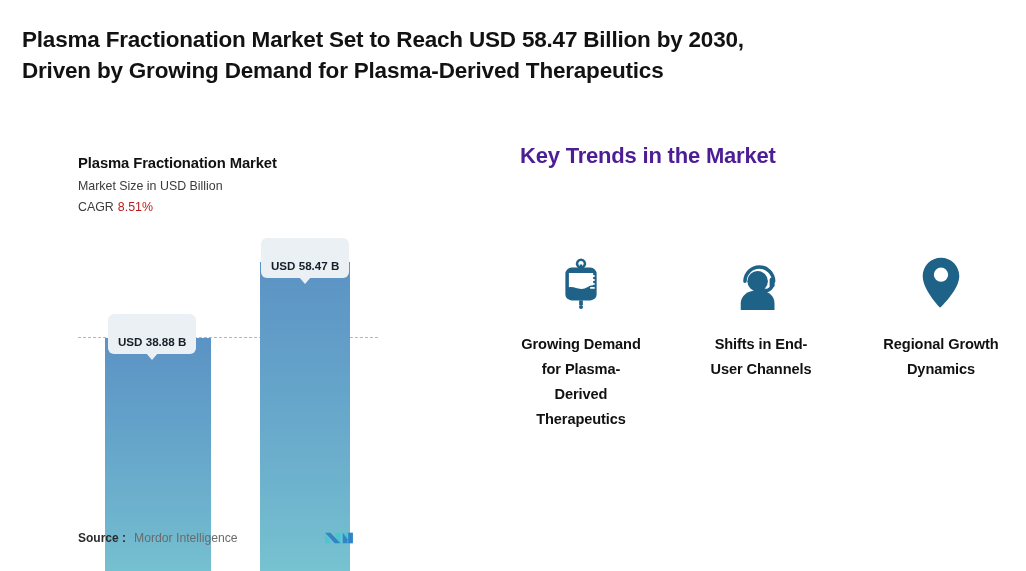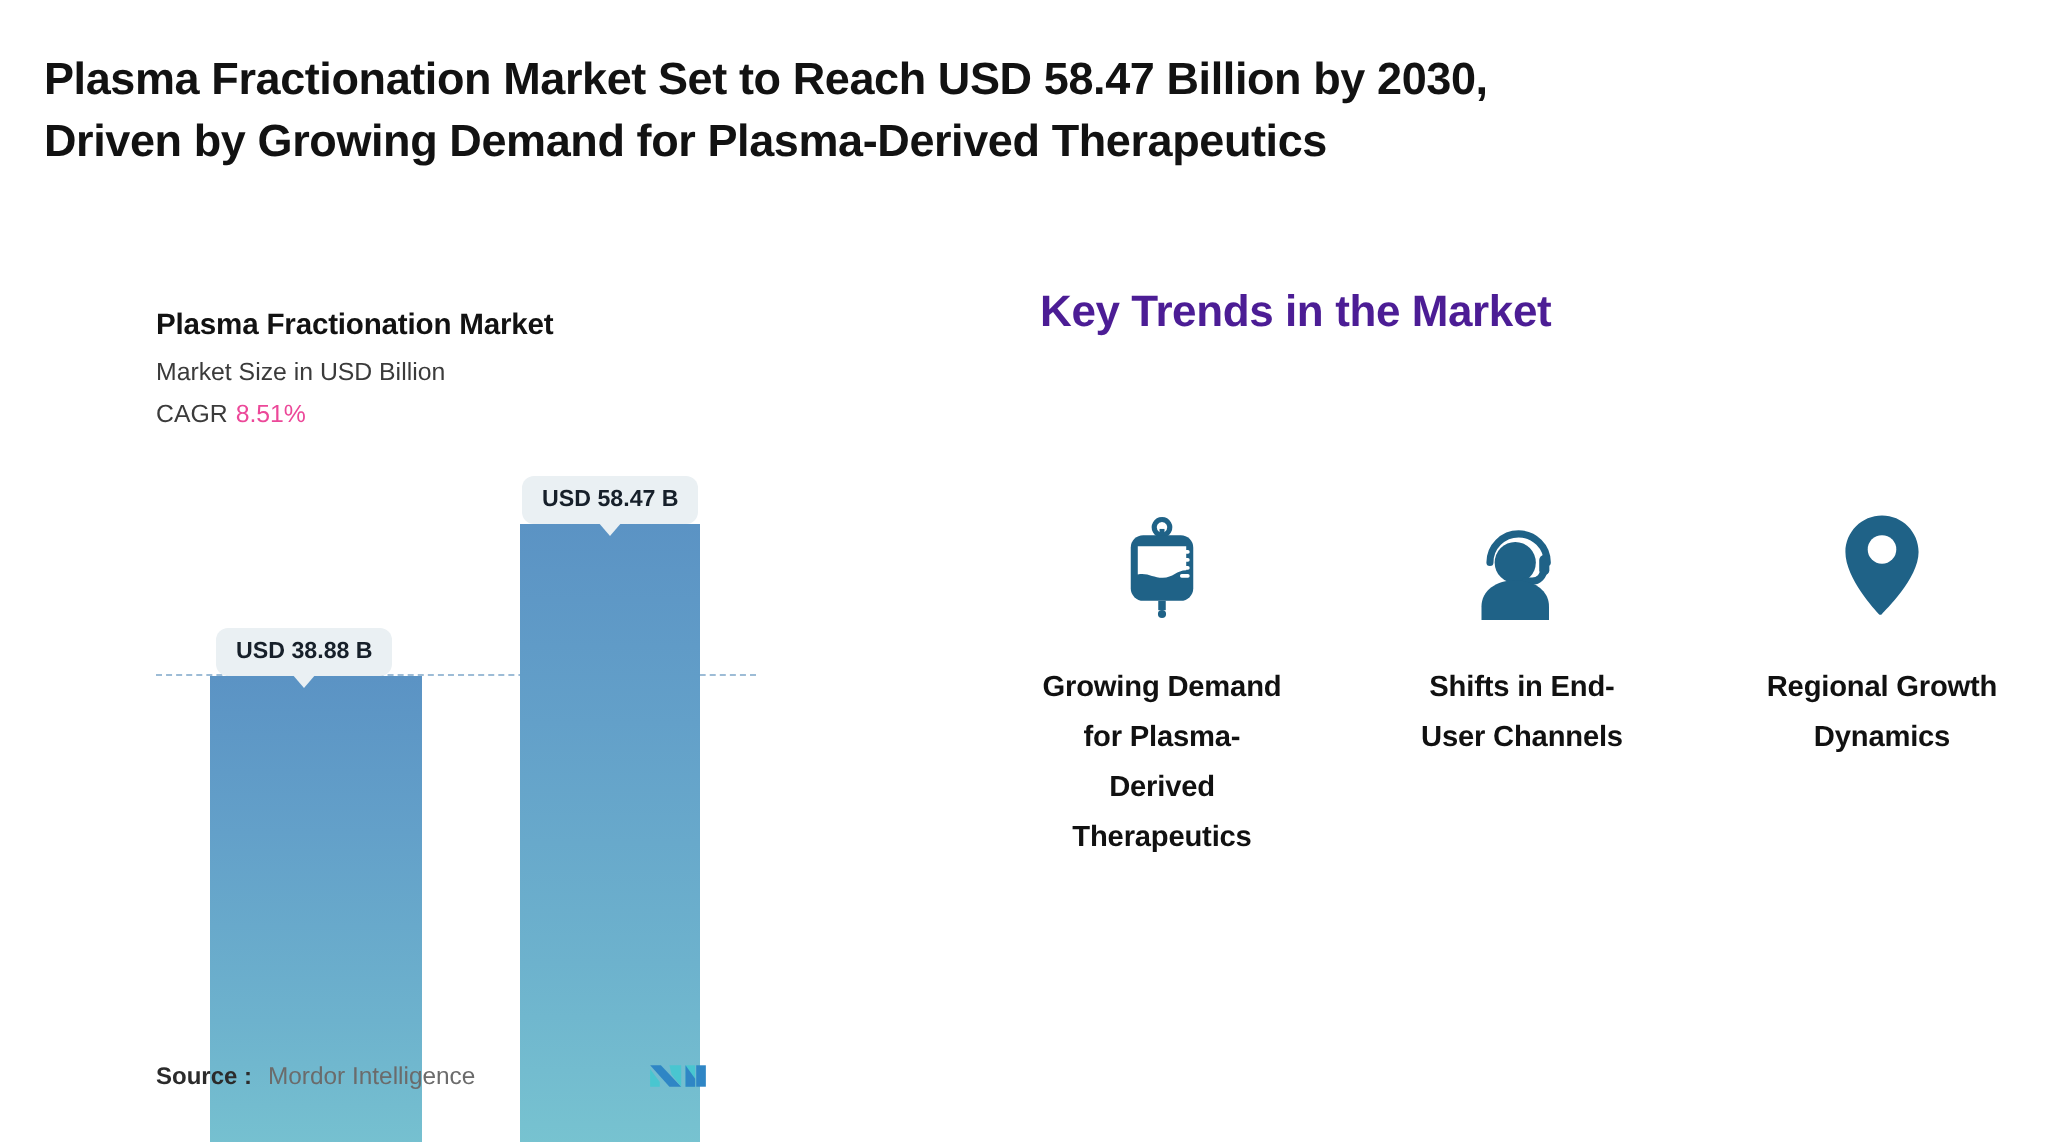--- a/index.html
+++ b/index.html
@@ -99,21 +99,21 @@
   .chart-cagr {
     position: absolute;
     left: 78px;
     top: 72px;
     font-size: 12.4px;
     font-weight: 400;
     color: #3b3b3b;
     white-space: nowrap;
   }
   .chart-cagr .cagr-value {
-    color: #ec4899;
+    color: #b91c1c;
     margin-left: 4px;
   }
 
   .plot {
     position: absolute;
     left: 0;
     top: 0;
     width: 470px;
     height: 400px;
   }
@@ -144,21 +144,21 @@
   }
 
   
   .tip {
     position: absolute;
     background: #eaf0f3;
     border-radius: 6px;
     font-size: 11.6px;
     font-weight: 700;
     color: #17202a;
-    padding: 5px 10px 6px 10px;
+    padding: 21px 10px 6px 10px;
     white-space: nowrap;
     line-height: 13px;
   }
   .tip::after {
     content: "";
     position: absolute;
     left: 50%;
     bottom: -6px;
     margin-left: -6px;
     width: 0; height: 0;

